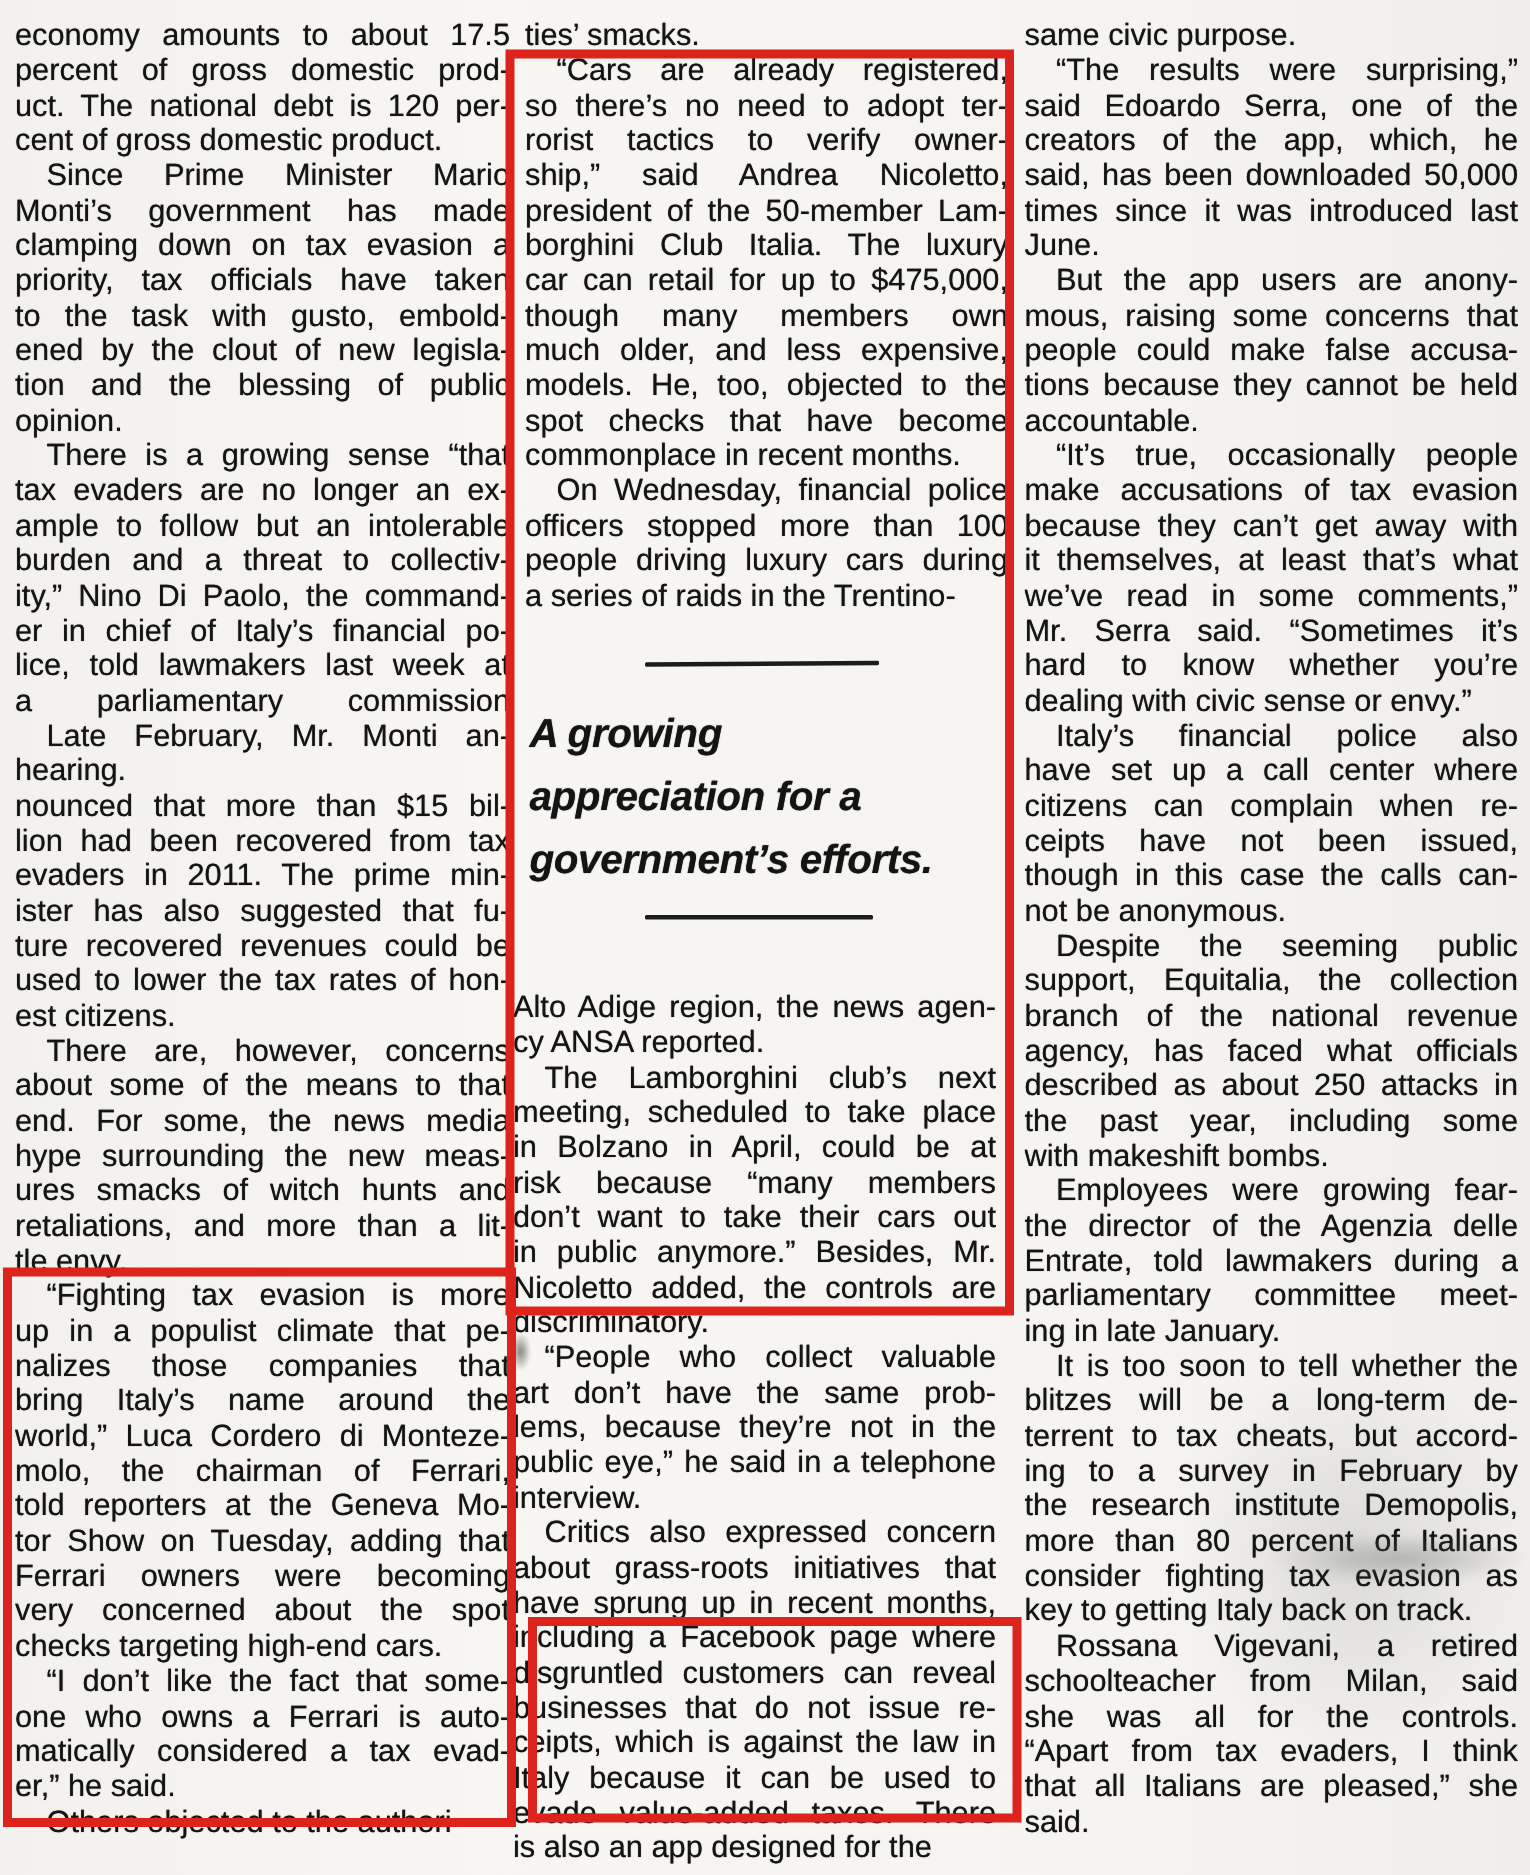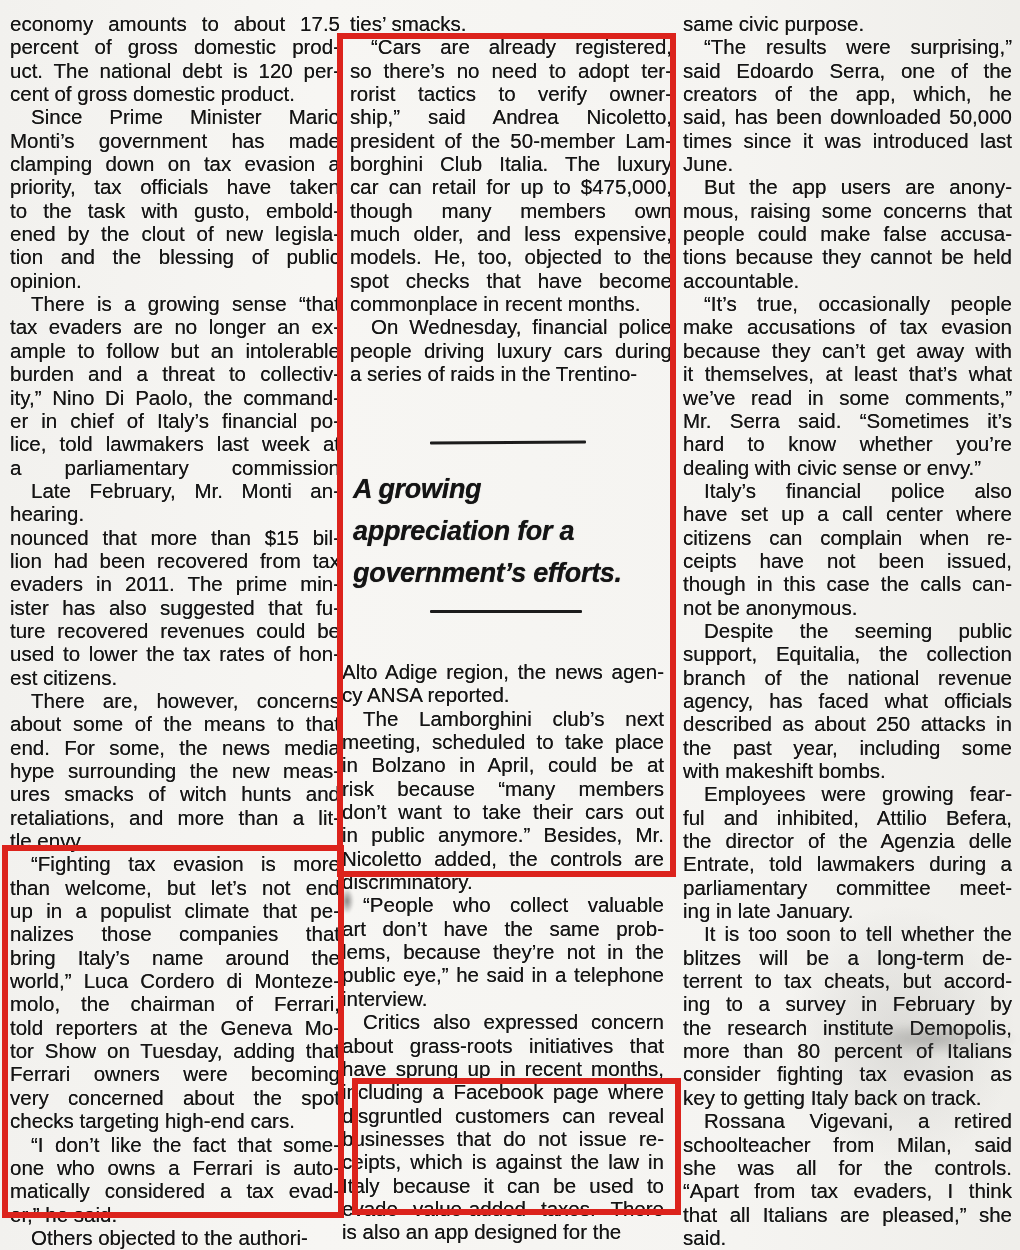--- a/index.html
+++ b/index.html
@@ -93,21 +93,20 @@
       <div class="line">used to lower the tax rates of hon-</div>
       <div class="line last">est citizens.</div>
       <div class="line first">There are, however, concerns</div>
       <div class="line">about some of the means to that</div>
       <div class="line">end. For some, the news media</div>
       <div class="line">hype surrounding the new meas-</div>
       <div class="line">ures smacks of witch hunts and</div>
       <div class="line">retaliations, and more than a lit-</div>
       <div class="line last">tle envy.</div>
       <div class="line first">“Fighting tax evasion is more</div>
-      <div class="line">than welcome, but let’s not end</div>
       <div class="line">up in a populist climate that pe-</div>
       <div class="line">nalizes those companies that</div>
       <div class="line">bring Italy’s name around the</div>
       <div class="line">world,” Luca Cordero di Monteze-</div>
       <div class="line">molo, the chairman of Ferrari,</div>
       <div class="line">told reporters at the Geneva Mo-</div>
       <div class="line">tor Show on Tuesday, adding that</div>
       <div class="line">Ferrari owners were becoming</div>
       <div class="line">very concerned about the spot</div>
       <div class="line last">checks targeting high-end cars.</div>
@@ -126,20 +125,21 @@
       <div class="line">ship,” said Andrea Nicoletto,</div>
       <div class="line">president of the 50-member Lam-</div>
       <div class="line">borghini Club Italia. The luxury</div>
       <div class="line">car can retail for up to $475,000,</div>
       <div class="line">though many members own</div>
       <div class="line">much older, and less expensive,</div>
       <div class="line">models. He, too, objected to the</div>
       <div class="line">spot checks that have become</div>
       <div class="line last">commonplace in recent months.</div>
       <div class="line first">On Wednesday, financial police</div>
+      <div class="line">officers stopped more than 100</div>
       <div class="line">people driving luxury cars during</div>
       <div class="line last">a series of raids in the Trentino-</div>
     </div>
 
   <div id="rule-top" class="rule"></div>
 
   <div id="pull-quote">
     <div>A growing</div>
     <div>appreciation for a</div>
     <div>government’s efforts.</div>
@@ -203,21 +203,20 @@
       <div class="line">though in this case the calls can-</div>
       <div class="line last">not be anonymous.</div>
       <div class="line first">Despite the seeming public</div>
       <div class="line">support, Equitalia, the collection</div>
       <div class="line">branch of the national revenue</div>
       <div class="line">agency, has faced what officials</div>
       <div class="line">described as about 250 attacks in</div>
       <div class="line">the past year, including some</div>
       <div class="line last">with makeshift bombs.</div>
       <div class="line first">Employees were growing fear-</div>
-      <div class="line">ful and inhibited, Attilio Befera,</div>
       <div class="line">the director of the Agenzia delle</div>
       <div class="line">Entrate, told lawmakers during a</div>
       <div class="line">parliamentary committee meet-</div>
       <div class="line last">ing in late January.</div>
       <div class="line first">It is too soon to tell whether the</div>
       <div class="line">blitzes will be a long-term de-</div>
       <div class="line">terrent to tax cheats, but accord-</div>
       <div class="line">ing to a survey in February by</div>
       <div class="line">the research institute Demopolis,</div>
       <div class="line">more than 80 percent of Italians</div>

